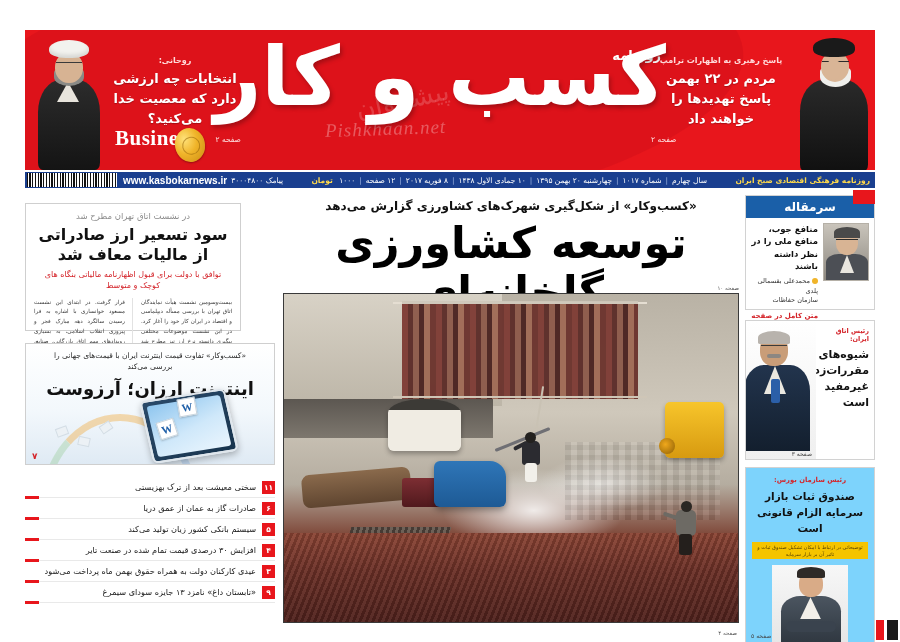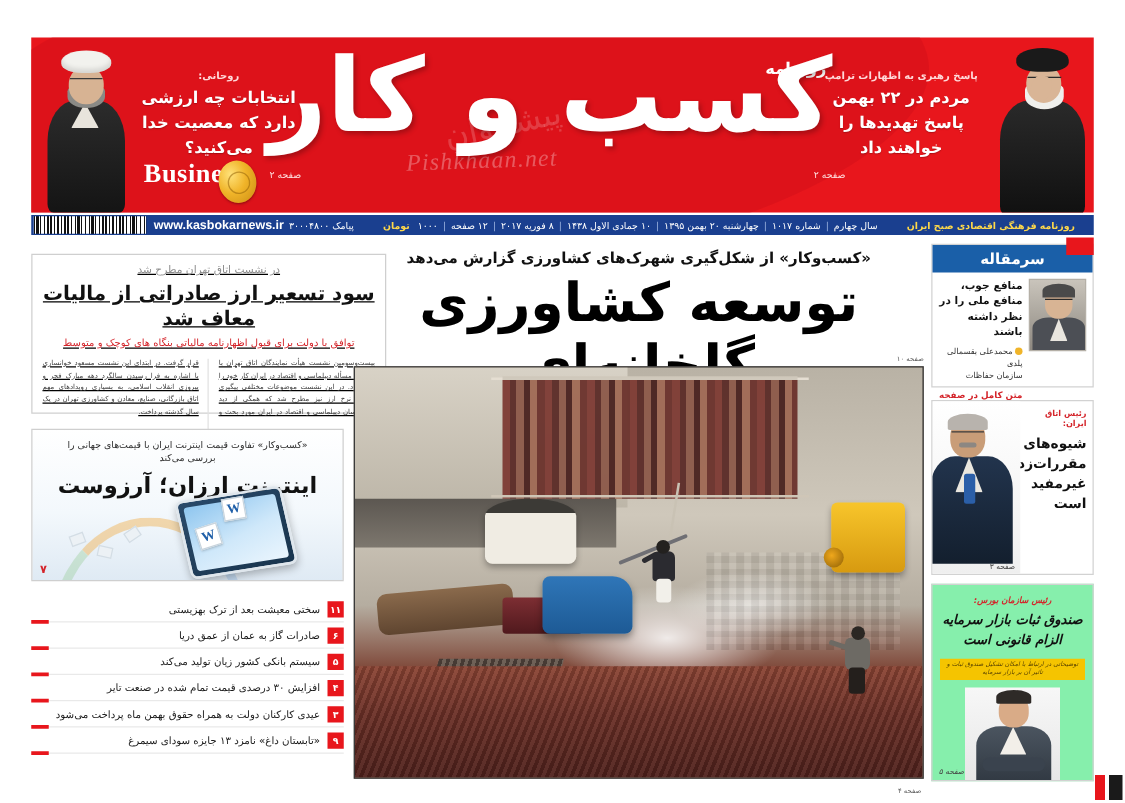--- a/index.html
+++ b/index.html
@@ -224,21 +224,21 @@
     left: 25px; top: 172px;
     width: 850px; height: 16px;
     background: #1a3f8f;
     display: flex; align-items: center;
     direction: rtl;
   }
   .ib-right {
     color: #ffd94a;
     font-size: 7.5px;
     font-weight: bold;
-    padding-right: 15px;
+    padding-right: 5px;
     white-space: nowrap;
   }
   .ib-dates {
     flex: 1;
     color: #ffffff;
     font-size: 7.5px;
     text-align: center;
     white-space: nowrap;
     padding: 0 4px;
   }
@@ -281,23 +281,22 @@
     left: 0; top: 0;
     width: 250px; height: 432px;
   }
   .box-outline {
     border: 1px solid #cfcfcf;
     background: #fff;
   }
 
   .art1 {
     position: absolute; left: 0; top: 8px;
-    width: 284px; height: 128px;
+    width: 216px; height: 128px;
     padding: 7px 8px;
-    text-decoration: underline;
   }
   .art1-kicker {
     text-align: center;
     font-size: 8.5px;
     color: #8c8c8c;
     margin-bottom: 4px;
   }
   .art1-title {
     text-align: center;
     font-size: 16px;
@@ -691,21 +690,21 @@
   .s2-photo { flex: 1; position: relative; background: linear-gradient(180deg,#ffffff,#efefef); }
   .s2-photo .h2 { position:absolute; left:14px; top:14px; width:28px; height:31px; background:#c99d78; border-radius:45%; }
   .s2-photo .hair2 { position:absolute; left:12px; top:10px; width:32px; height:13px; background:#b8b3ad; border-radius:50% 50% 10% 10%; }
   .s2-photo .g2 { position:absolute; left:15px; top:24px; width:26px; height:6px; border-top:1.5px solid #3a3a3a; }
   .s2-photo .m2 { position:absolute; left:21px; top:33px; width:14px; height:4px; background:#8c8782; border-radius:2px; }
   .s2-photo .s2b { position:absolute; left:-2px; top:44px; width:66px; height:86px; background:linear-gradient(180deg,#22344d,#131f2e); border-radius:30% 30% 0 0; }
   .s2-photo .sh2 { position:absolute; left:18px; top:45px; width:22px; height:28px; background:#eae7df; clip-path:polygon(50% 0,100% 100%,0 100%); }
   .s2-photo .tie2 { position:absolute; left:25px; top:58px; width:9px; height:24px; background:#2b5fa8; border-radius:2px; }
   .s2-pm { position:absolute; right:4px; bottom:2px; font-size:6px; color:#444; }
 
-  .s3-card { top: 272px; height: 158px; border: 1px solid #d2d2d2; background:#86efac; overflow:hidden;font-style:italic; }
+  .s3-card { top: 272px; height: 176px; border: 1px solid #d2d2d2; background:#7dd3fc; overflow:hidden; }
   .s3-kicker { text-align:center; font-size:6.8px; color:#d4242a; font-weight:bold; padding-top:8px; }
   .s3-title { text-align:center; font-size:10.5px; font-weight:bold; color:#111; line-height:1.5; padding:5px 5px 0; }
   .s3-sub {
     margin: 6px 6px 0; padding: 2px 3px;
     background: #f5c400; color: #5a4400;
     font-size: 5px; line-height: 1.3; text-align: center;
   }
   .s3-photo {
     margin: 6px auto 0; width: 76px; height: 78px;
     position: relative; overflow: hidden;

